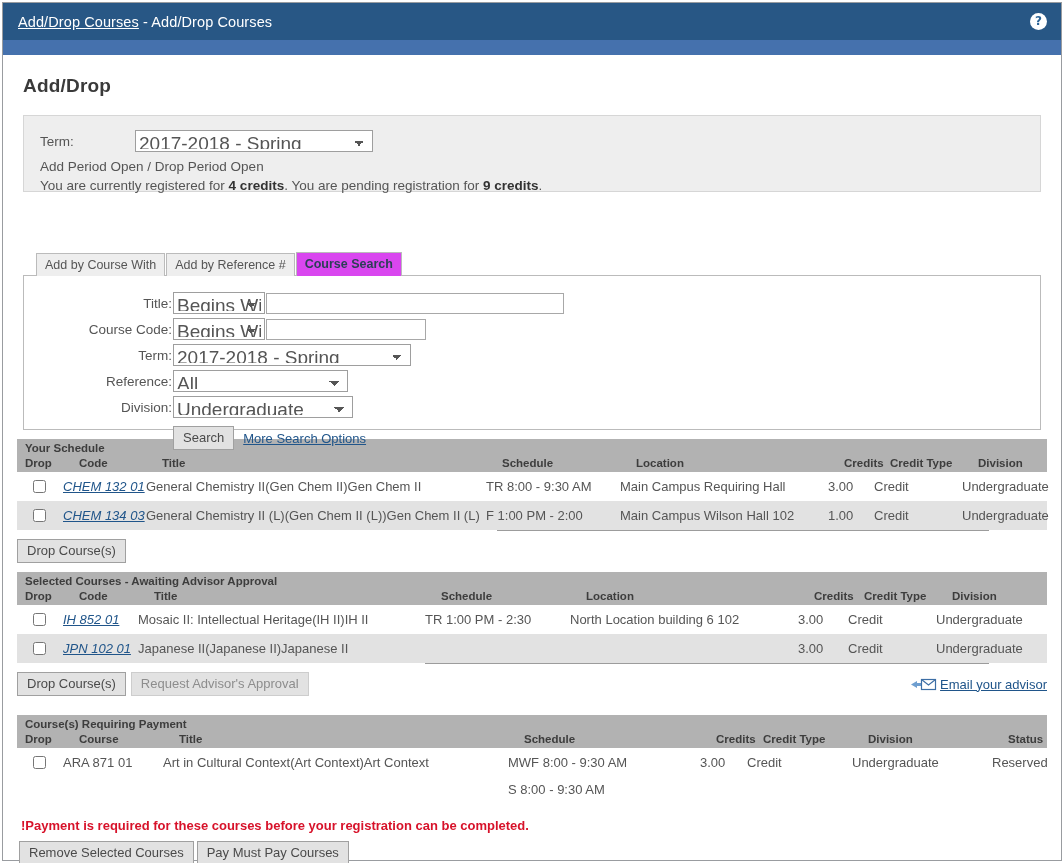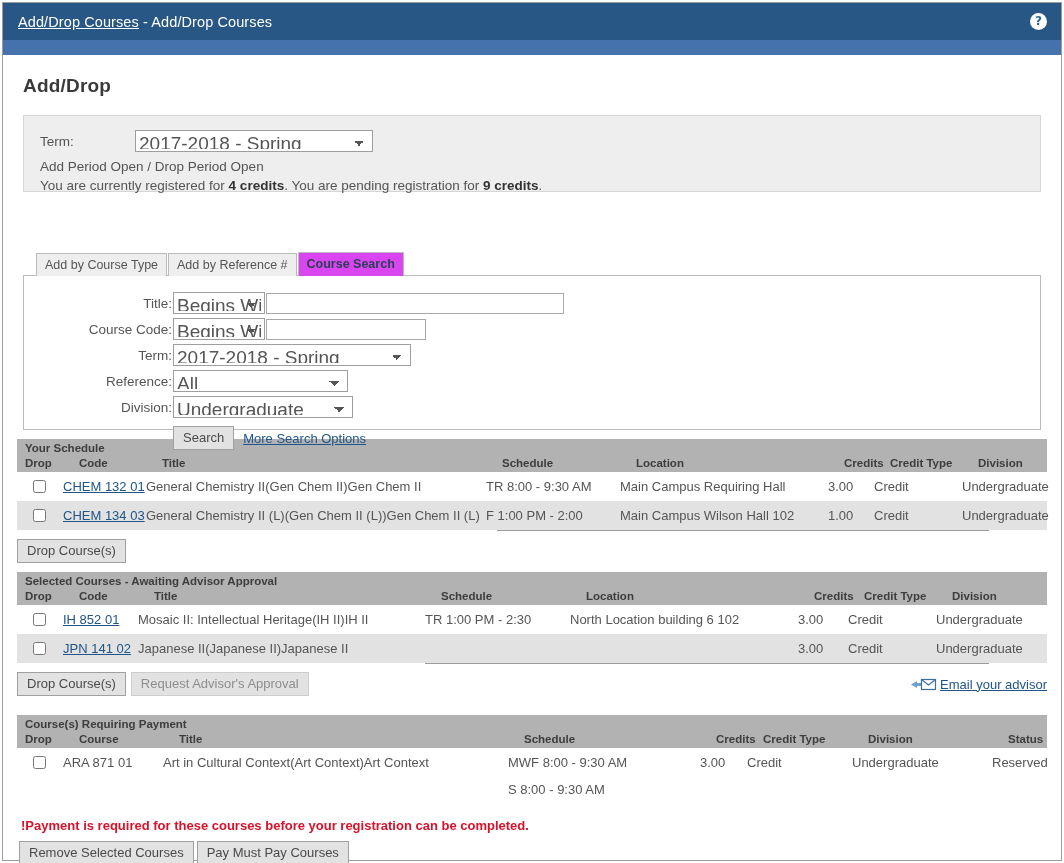--- a/index.html
+++ b/index.html
@@ -260,20 +260,21 @@
     width: 13px;
     height: 13px;
     margin: 2px 0 0 0;
     vertical-align: top;
   }
   .cell-link {
     color: #20558a;
     text-decoration: underline;
     cursor: pointer;
     font-size: 13px;
+    font-style: italic;
   }
   .sec-underline {
     height: 1px;
     background: #9c9c9c;
     margin-left: 480px;
     margin-right: 58px;
   }
   .sec-underline.wide {
     margin-left: 408px;
     margin-right: 58px;
@@ -326,21 +327,21 @@
       <select class="combo term-select">
         <option>2017-2018 - Spring</option>
       </select>
     </div>
     <div class="term-note">Add Period Open / Drop Period Open</div>
     <div class="term-note"><span>You are currently registered for </span><b>4 credits</b><span>. You are pending registration for </span><b>9 credits</b><span>.</span></div>
   </div>
 
   <div class="tabs-wrap">
     <div class="tabs">
-      <div class="tab">Add by Course Type</div>
+      <div class="tab">Add by Course With</div>
       <div class="tab">Add by Reference #</div>
       <div class="tab active">Course Search</div>
     </div>
     <div class="tab-panel">
 
       <div class="form-row">
         <div class="form-label">Title:</div>
         <select class="combo op-select">
           <option>Begins With</option>
         </select>
@@ -469,21 +470,21 @@
           <td><span class="cell-link">IH 852 01</span></td>
           <td>Mosaic II: Intellectual Heritage(IH II)IH II</td>
           <td>TR  1:00 PM - 2:30</td>
           <td>North Location  building 6  102</td>
           <td>3.00</td>
           <td>Credit</td>
           <td>Undergraduate</td>
         </tr>
         <tr class="even">
           <td style="padding-left:16px"><input type="checkbox" class="chk" style=""></td>
-          <td><span class="cell-link">JPN 141 02</span></td>
+          <td><span class="cell-link">JPN 102 01</span></td>
           <td>Japanese II(Japanese II)Japanese II</td>
           <td></td>
           <td></td>
           <td>3.00</td>
           <td>Credit</td>
           <td>Undergraduate</td>
         </tr>
       </tbody>
     </table>
     <div class="sec-underline wide"></div>

